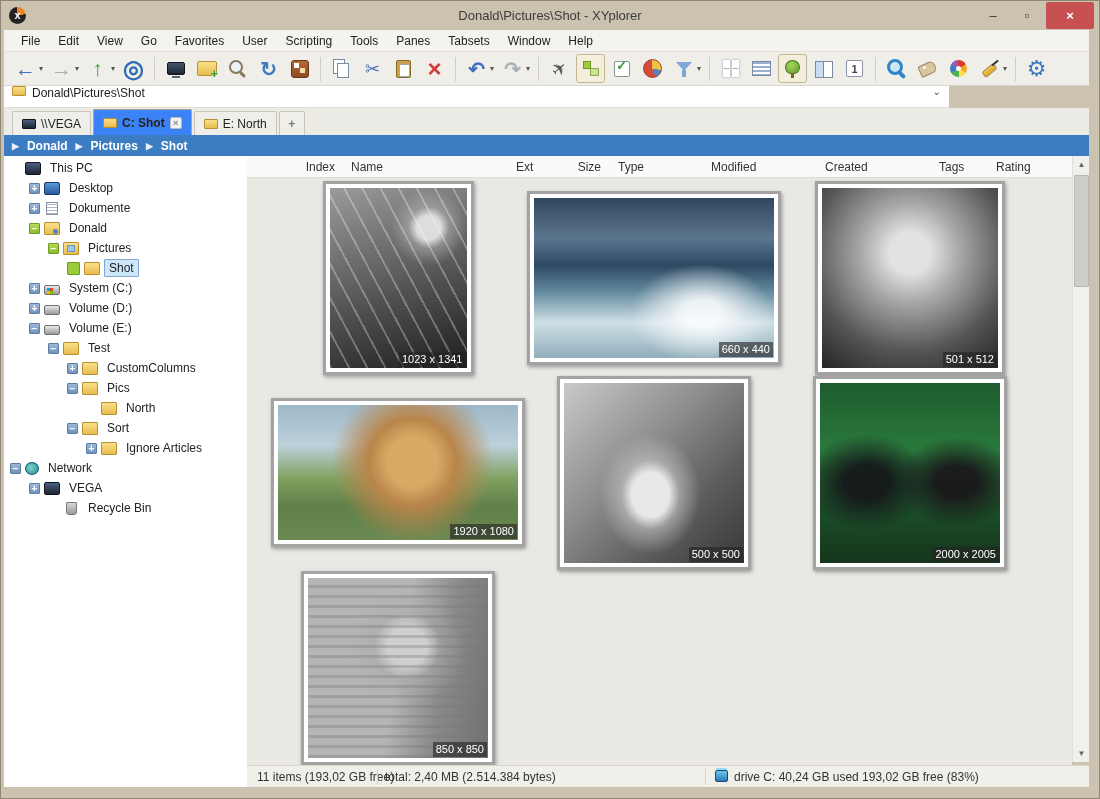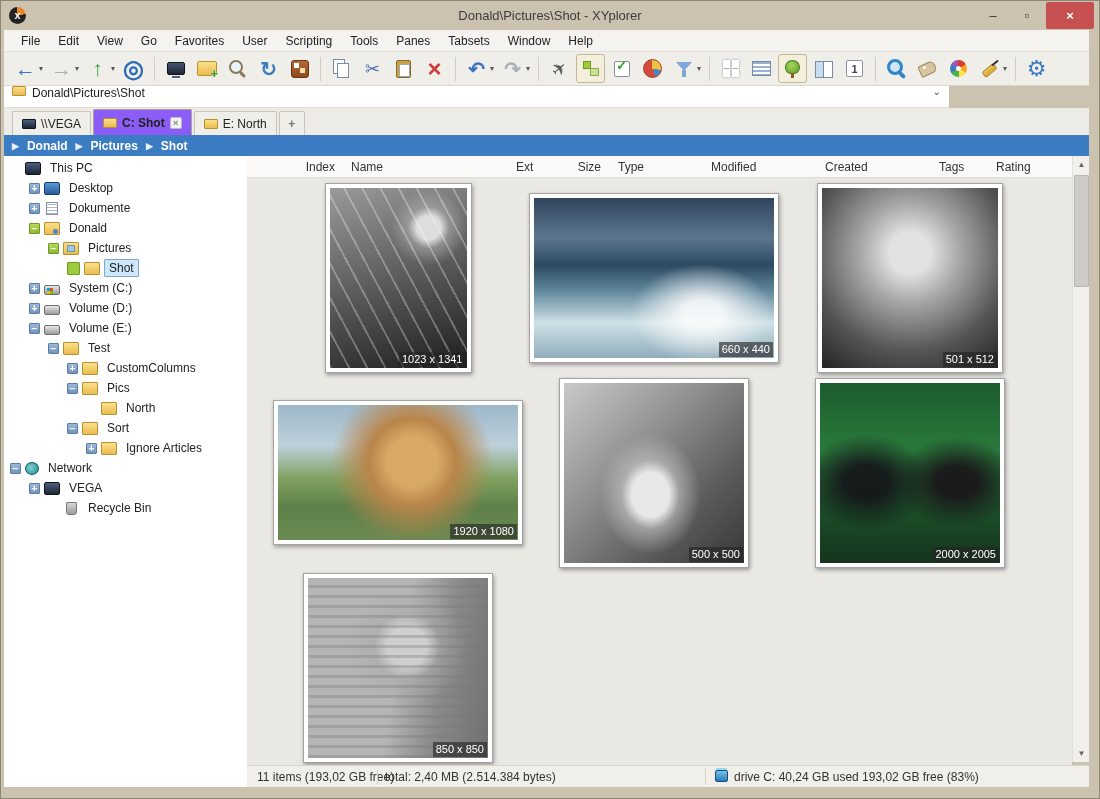--- a/index.html
+++ b/index.html
@@ -90,21 +90,21 @@
      display:flex;align-items:flex-start;padding:0 8px;border-bottom:1px solid #E0DDD6;}
   .mini-folder{width:14px;height:10px;background:linear-gradient(#FBE08A,#E9BC50);border:1px solid #B8912F;border-radius:1px;margin-right:6px;flex:0 0 auto;}
   #address-text{flex:1;color:#222;}
   #address-dd{color:#555;font-size:10px;}
 
   
   #tabbar{position:absolute;left:4px;top:108px;width:1085px;height:27px;background:#EDEBE5;
      display:flex;align-items:flex-end;padding-left:8px;}
   .tab{height:24px;display:flex;align-items:center;padding:0 9px;margin-right:2px;gap:5px;
      border:1px solid #C8C4BA;border-bottom:none;border-radius:2px 2px 0 0;background:#F0EEE8;color:#222;}
-  .tab.active{background:#8b5cf6;height:26px;border-color:#A8A49A;font-weight:bold;}
+  .tab.active{background:#3b82f6;height:26px;border-color:#A8A49A;font-weight:bold;}
   .tab .mini-computer{width:14px;height:10px;background:linear-gradient(#4a5f82,#1d2633);border:1px solid #10151d;border-radius:1px;}
   .tab-close{width:12px;height:12px;border:1px solid #bbb;background:#f2f2f2;color:#888;font-size:9px;line-height:10px;text-align:center;border-radius:2px;}
   .tab.newtab{width:26px;justify-content:center;color:#777;font-weight:bold;}
 
   
   #breadcrumb{position:absolute;left:4px;top:135px;width:1085px;height:21px;background:#3C7CC2;
      display:flex;align-items:center;color:#fff;font-weight:bold;padding-left:8px;gap:8px;}
   .bc-arrow{font-size:9px;color:#E8F1FA;}
   .bc-seg{color:#fff;}
 
@@ -142,21 +142,21 @@
   #colheader span:nth-child(3){left:269px;}
   #colheader span:nth-child(4){left:310px;width:44px;text-align:right;}
   #colheader span:nth-child(5){left:371px;}
   #colheader span:nth-child(6){left:464px;}
   #colheader span:nth-child(7){left:568px;margin-left:10px;}
   #colheader span:nth-child(8){left:692px;}
   #colheader span:nth-child(9){left:749px;}
 
   #thumbgrid{display:grid;grid-template-columns:256px 256px 256px;grid-auto-rows:195px;padding:2px 0 0 3px;}
   .cell{display:flex;align-items:center;justify-content:center;}
-  .thumb{position:relative;background:#fff;padding:4px;border:1px solid #a3a3a3;box-shadow:1px 2px 4px rgba(0,0,0,.35);margin-left:40px;}
+  .thumb{position:relative;background:#fff;padding:4px;border:3px solid #a3a3a3;box-shadow:1px 2px 4px rgba(0,0,0,.35);margin-left:40px;}
   .timg{display:block;}
   .tsize{position:absolute;right:5px;bottom:5px;background:rgba(35,35,35,.62);color:#fff;font-size:11px;padding:0 3px;line-height:15px;}
 
   .img-bw-airplane{background:
      repeating-linear-gradient(62deg,rgba(255,255,255,.28) 0 2px,transparent 2px 16px),
      radial-gradient(circle at 72% 22%,#ddd 0 7%,rgba(200,200,200,.4) 12%,transparent 22%),
      linear-gradient(160deg,#9a9a9a 0%,#6e6e6e 35%,#4e4e4e 60%,#1e1e1e 100%);}
   .img-bw-car{background:
      radial-gradient(ellipse at 46% 60%,#ececec 0 11%,rgba(200,200,200,.5) 18%,transparent 32%),
      linear-gradient(180deg,#c4c4c4 0%,#9a9a9a 28%,#5a5a5a 52%,#2c2c2c 78%,#222 100%);}

